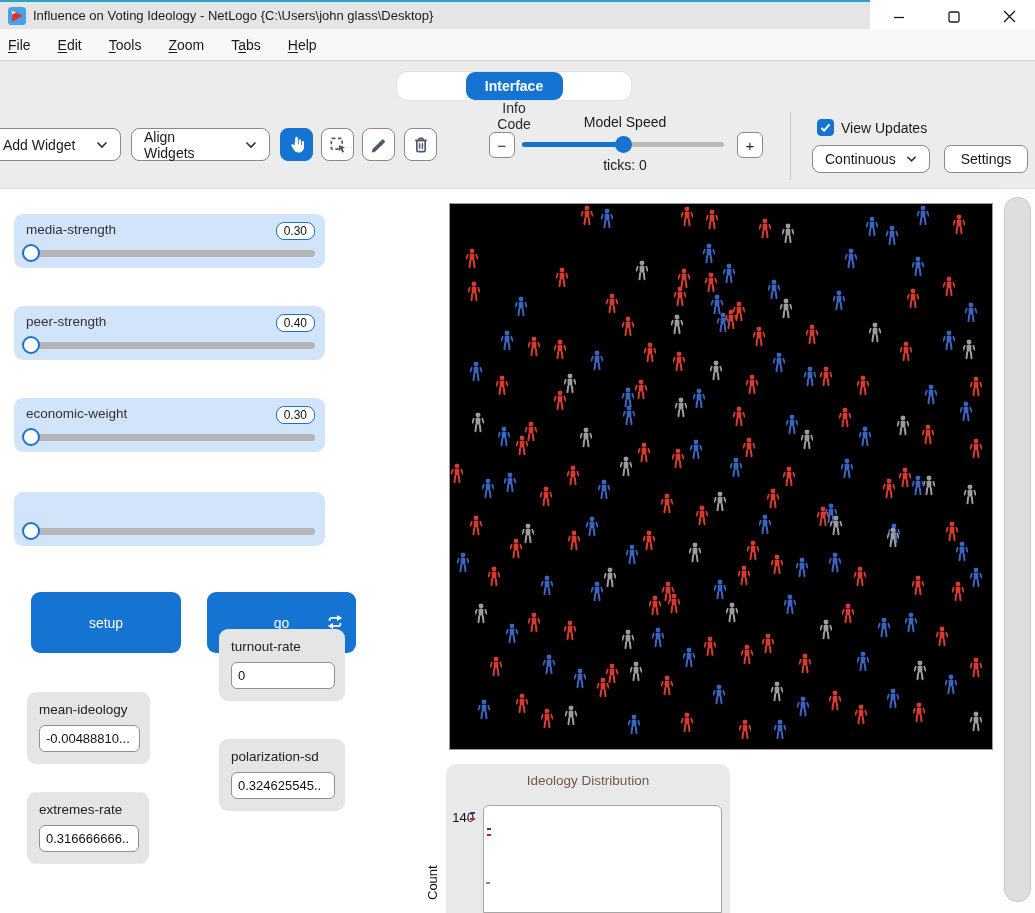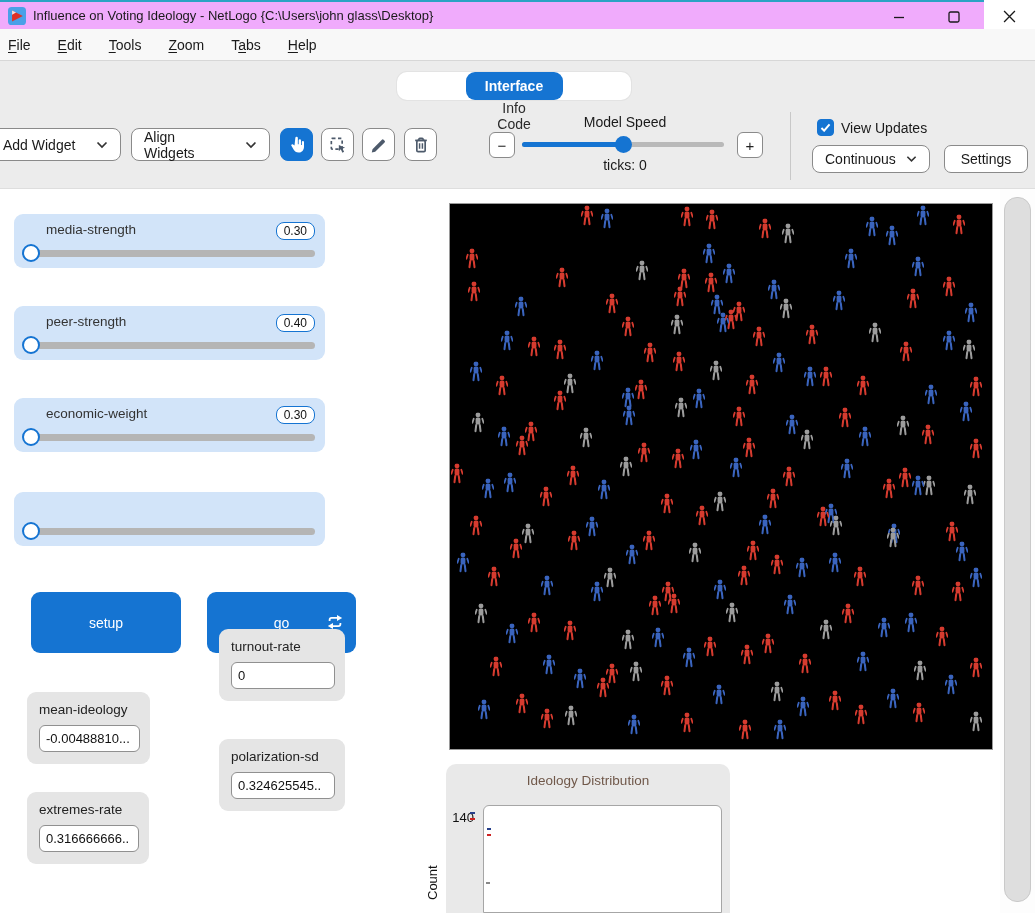--- a/index.html
+++ b/index.html
@@ -1,20 +1,20 @@
 <!DOCTYPE html>
 <html><head>
 <meta charset="utf-8">
 <style>
   * { margin:0; padding:0; box-sizing:border-box; }
   html,body { width:1035px; height:913px; overflow:hidden; background:#fff;
     font-family:"Liberation Sans", sans-serif; color:#1a1a1a; position:relative; }
 
   
-  #titlebar { position:absolute; left:0; top:0; width:984px; height:29px; background:#f0abfc; border-top:2px solid #2ba3c4; }
+  #titlebar { position:absolute; left:0; top:0; width:870px; height:29px; background:#e5e5e5; border-top:2px solid #2ba3c4; }
   #app-icon { position:absolute; left:8px; top:5px; width:18px; height:18px; }
   #window-title { position:absolute; left:33px; top:6px; font-size:13px; color:#1a1a1a; white-space:nowrap; }
   .win-ctrl { position:absolute; top:0; width:40px; height:29px; display:flex; align-items:center; justify-content:center; }
   #btn-min { left:879px; } #btn-max { left:934px; } #btn-close { left:989px; }
 
   
   #menubar { position:absolute; left:0; top:29px; width:1035px; height:32px; background:#f8f8f8;
     border-bottom:1px solid #d7d7d7; display:flex; align-items:center; gap:27px; padding-left:8px; }
   .menu-item { font-size:14px; color:#1a1a1a; cursor:default; }
   .menu-item .mnemonic { text-decoration:underline; text-underline-offset:2px; }
@@ -57,21 +57,21 @@
   #view-updates-label { font-size:14px; }
   #update-mode { left:812px; top:84px; width:118px; height:28px; }
   #settings-btn { position:absolute; left:944px; top:84px; width:84px; height:28px; background:#fff;
     border:1px solid #8a8a8a; border-radius:7px; font-size:14px; color:#1a1a1a;
     display:flex; align-items:center; justify-content:center; }
 
   
   .slider-widget { position:absolute; left:14px; width:311px; height:54px; background:#d2e4f9; border-radius:9px; padding:8px 10px 0 12px; }
   .sw0{top:214px} .sw1{top:306px} .sw2{top:398px} .sw3{top:492px}
   .slider-top { display:flex; justify-content:space-between; align-items:flex-start; }
-  .slider-label { font-size:13.5px; color:#333;margin-left:20px; }
+  .slider-label { font-size:13.5px; color:#333; }
   .slider-value { font-size:12px; color:#111; background:#fff; border:1.5px solid #1574d2; border-radius:8px; padding:1px 7px; }
   .slider-track { position:absolute; left:10px; right:10px; bottom:11px; height:7px; background:#b5b5b5; border-radius:4px; }
   .slider-thumb { position:absolute; top:-6px; width:18px; height:18px; background:#fff; border:2.5px solid #1574d2;
     border-radius:50%; margin-left:-2px; }
 
   .cmd-button { position:absolute; height:61px; background:#1574d2; border-radius:9px; color:#fff; font-size:14px;
     display:flex; align-items:center; justify-content:center; }
   #setup-btn { left:31px; top:592px; width:150px; }
   #go-btn { left:207px; top:592px; width:149px; }
   #go-forever-icon { position:absolute; right:12px; top:22px; width:18px; height:16px; }

